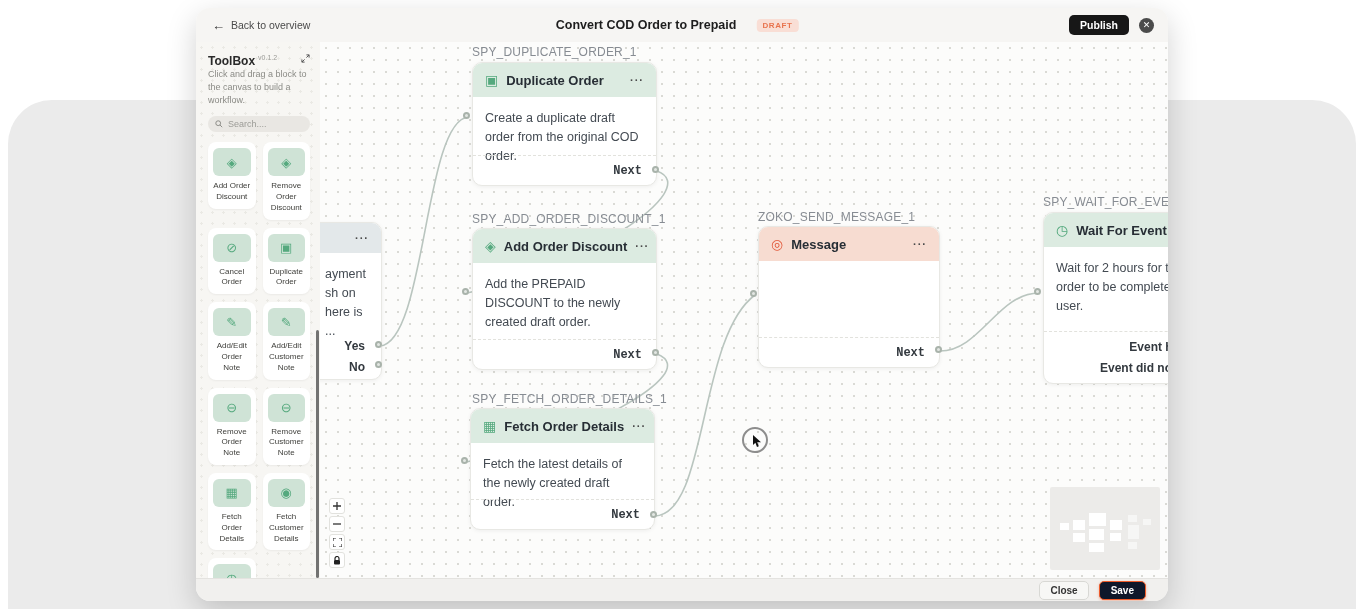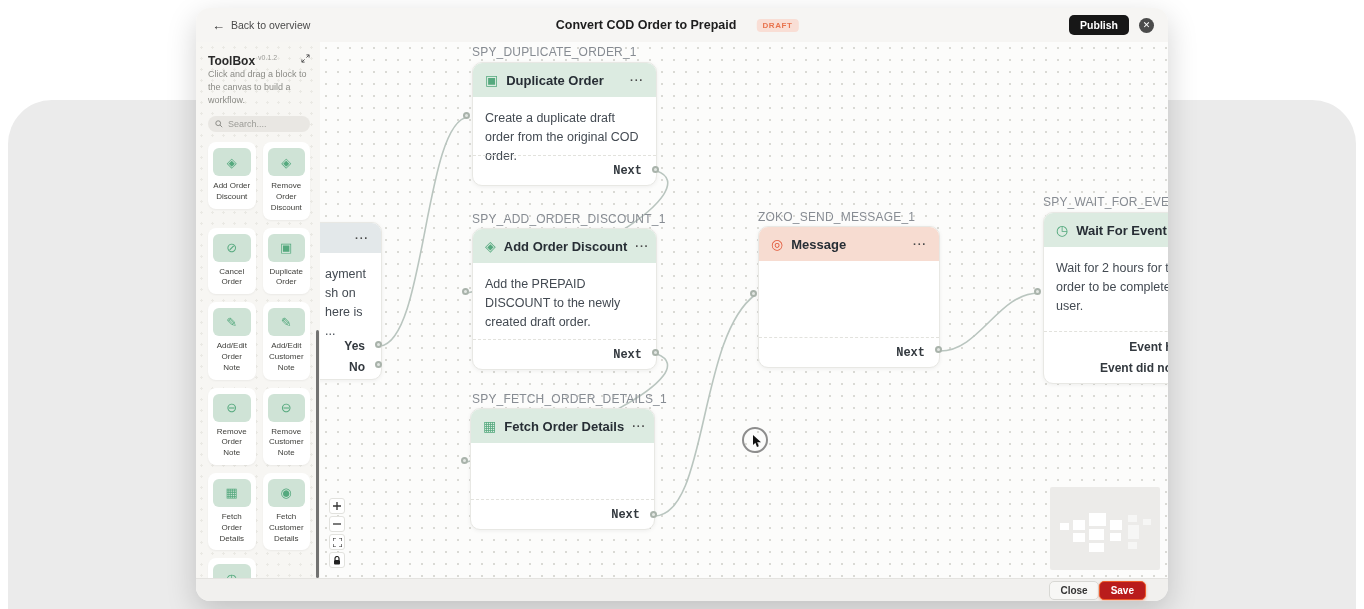--- a/index.html
+++ b/index.html
@@ -66,23 +66,23 @@
   .fc-btn { width:16px; height:16px; background:#fff; border:1px solid #e2e2de; border-radius:3px; display:flex; align-items:center; justify-content:center; cursor:pointer; }
 
   
   .minimap { position:absolute; right:8px; bottom:8px; width:110px; height:83px; background:#ecebe9; border-radius:2px; z-index:6; cursor:pointer; }
   .mm-node { position:absolute; background:#ffffff; }
 
   
   .cursor-ring { position:absolute; left:422px; top:385px; width:26px; height:26px; border:2px solid #8d8d8d; border-radius:50%; z-index:9; pointer-events:none; display:flex; align-items:center; justify-content:center; }
 
   
-  .footer-bar { position:absolute; left:0; right:0; bottom:0; height:23px; background:#f1f0ee; border-top:1px solid #e4e3e0; display:flex; align-items:center; justify-content:flex-end; padding-right:22px; }
+  .footer-bar { position:absolute; left:0; right:0; bottom:0; height:23px; background:#f1f0ee; border-top:1px solid #e4e3e0; display:flex; align-items:center; justify-content:flex-end; gap:10px; padding-right:22px; }
   .close-btn { background:#f7f7f5; border:1px solid #d8d8d4; color:#333; font-size:10px; font-weight:600; border-radius:5px; padding:3px 10px; cursor:pointer; }
-  .save-btn { background:#b91c1c; border:1px solid #ee5a29; color:#fff; font-size:10px; font-weight:600; border-radius:5px; padding:3px 11px; cursor:pointer; box-shadow:0 1px 3px rgba(238,90,41,.4); }
+  .save-btn { background:#0f172a; border:1px solid #ee5a29; color:#fff; font-size:10px; font-weight:600; border-radius:5px; padding:3px 11px; cursor:pointer; box-shadow:0 1px 3px rgba(238,90,41,.4); }
 
   svg.icn { display:block; }
 </style>
 </head>
 <body>
 
 <div class="bg-panel"></div>
 
 <div class="app-window">
 
@@ -231,20 +231,21 @@
         <div class="next-row">Next</div>
       </div>
 
       <div class="node-id" style="left:152px; top:350px;">SPY_FETCH_ORDER_DETAILS_1</div>
       <div class="node" style="left:150px; top:366px; width:185px; height:122px;">
         <div class="node-header mint">
           <span class="node-glyph green">▦</span>
           <span class="node-title">Fetch Order Details</span>
           <span class="node-menu">···</span>
         </div>
+        <div class="node-body">Fetch the latest details of the newly created draft order.</div>
         <div class="next-row">Next</div>
       </div>
 
       <div class="node-id" style="left:438px; top:168px;">ZOKO_SEND_MESSAGE_1</div>
       <div class="node" style="left:438px; top:184px; width:182px; height:142px;">
         <div class="node-header pink">
           <span class="node-glyph orange">◎</span>
           <span class="node-title">Message</span>
           <span class="node-menu">···</span>
         </div>

